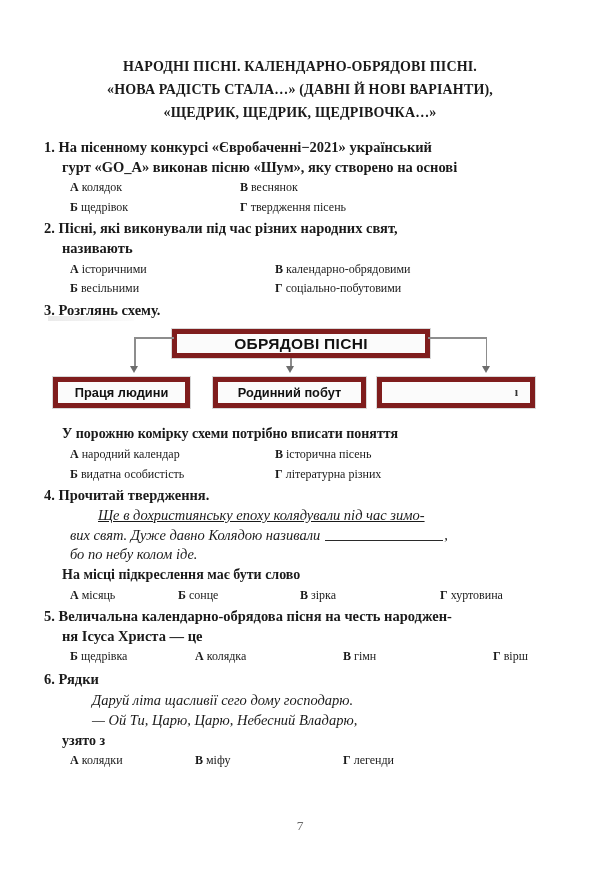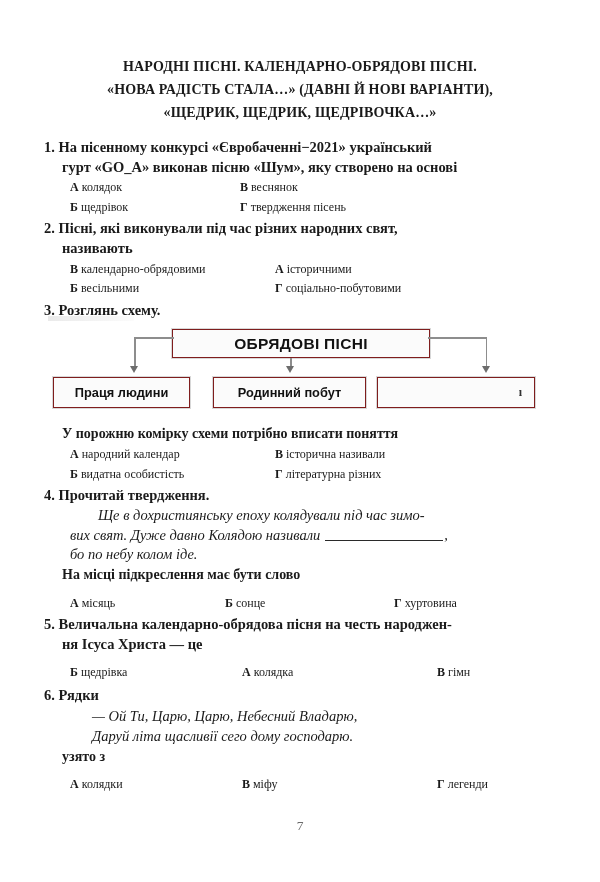--- a/index.html
+++ b/index.html
@@ -73,22 +73,21 @@
     padding-left: 26px;
     margin-top: 1px;
   }
   .answers-2col.wide {
     grid-template-columns: 205px 1fr;
   }
   .answers-4col {
     display: grid;
     grid-template-columns: 108px 122px 140px 1fr;
     padding-left: 26px;
-    margin-top: 9px;
-    gap: 47px;
+    margin-top: 1px;
   }
   .answers-4col.q5 {
     grid-template-columns: 125px 148px 150px 1fr;
   }
   .answers-4col.q6 {
     grid-template-columns: 125px 148px 150px 1fr;
   }
   .ans {
     font-size: 12px;
     line-height: 19.6px;
@@ -101,20 +100,21 @@
   
   .statement {
     font-style: italic;
     font-size: 14.5px;
     line-height: 19.8px;
     padding-left: 26px;
   }
   .statement .indent-first {
     display: block;
     text-indent: 28px;
+    text-decoration: underline;
   }
   .blank-line {
     display: inline-block;
     width: 118px;
     border-bottom: 1.4px solid #2a2a2a;
     height: 13px;
     margin: 0 1px -1px 5px;
     vertical-align: baseline;
   }
   .verse {
@@ -128,21 +128,21 @@
   .diagram {
     position: relative;
     height: 100px;
     margin-top: 4px;
     margin-left: 0;
   }
   .node {
     position: absolute;
     box-sizing: border-box;
     background: #fbfbfb;
-    border: 1px solid #7f1d1d;
+    border: 5px solid #7f1d1d;
     outline: 0.5px solid #d8d8d8;
     display: flex;
     align-items: center;
     justify-content: center;
     font-family: "Liberation Sans", "DejaVu Sans", sans-serif;
     font-weight: bold;
     color: #111111;
   }
   .node-top {
     left: 128px;
@@ -234,22 +234,22 @@
       </div>
     </div>
 
     <div class="q sp2">
       <div class="q-stem">
         <span class="num">2.</span>
         <span>Пісні, які виконували під час різних народних свят,</span>
       </div>
       <div class="q-stem-cont">називають</div>
       <div class="answers-2col wide">
+        <div class="ans"><span class="letter">А</span> <span>історичними</span></div>
         <div class="ans"><span class="letter">В</span> <span>календарно-обрядовими</span></div>
-        <div class="ans"><span class="letter">А</span> <span>історичними</span></div>
         <div class="ans"><span class="letter">Б</span> <span>весільними</span></div>
         <div class="ans"><span class="letter">Г</span> <span>соціально-побутовими</span></div>
       </div>
     </div>
 
     <div class="q sp2">
       <div class="q-stem">
         <span class="num">3.</span>
         <span>Розглянь схему.</span>
       </div>
@@ -279,21 +279,21 @@
           <span>Родинний побут</span>
         </div>
         <div class="node node-child node-c3">
           <span class="mark">ı</span>
         </div>
       </div>
 
       <div class="sub-stem">У порожню комірку схеми потрібно вписати поняття</div>
       <div class="answers-2col wide">
         <div class="ans"><span class="letter">А</span> <span>народний календар</span></div>
-        <div class="ans"><span class="letter">В</span> <span>історична називали</span></div>
+        <div class="ans"><span class="letter">В</span> <span>історична пісень</span></div>
         <div class="ans"><span class="letter">Б</span> <span>видатна особистість</span></div>
         <div class="ans"><span class="letter">Г</span> <span>літературна різних</span></div>
       </div>
     </div>
 
     <div class="q sp2">
       <div class="q-stem">
         <span class="num">4.</span>
         <span>Прочитай твердження.</span>
       </div>
@@ -301,20 +301,21 @@
         <span class="indent-first">Ще в дохристиянську епоху колядували під час зимо-</span>
         <span>
           <span>вих свят. Дуже давно Колядою називали</span><span class="blank-line"></span><span>,</span>
         </span>
         <span style="display:block">бо по небу колом іде.</span>
       </div>
       <div class="sub-stem">На місці підкреслення має бути слово</div>
       <div class="answers-4col">
         <div class="ans"><span class="letter">А</span> <span>місяць</span></div>
         <div class="ans"><span class="letter">Б</span> <span>сонце</span></div>
+        <div class="ans"><span class="letter">В</span> <span>зірка</span></div>
         <div class="ans"><span class="letter">Г</span> <span>хуртовина</span></div>
       </div>
     </div>
 
     <div class="q sp2">
       <div class="q-stem">
         <span class="num">5.</span>
         <span>Величальна календарно-обрядова пісня на честь народжен-</span>
       </div>
       <div class="q-stem-cont">ня Ісуса Христа — це</div>
@@ -325,22 +326,22 @@
         <div class="ans"><span class="letter">Г</span> <span>вірш</span></div>
       </div>
     </div>
 
     <div class="q sp3">
       <div class="q-stem">
         <span class="num">6.</span>
         <span>Рядки</span>
       </div>
       <div class="verse">
+        <div>Даруй літа щасливії сего дому господарю.</div>
         <div>— Ой Ти, Царю, Царю, Небесний Владарю,</div>
-        <div>Даруй літа щасливії сего дому господарю.</div>
       </div>
       <div class="sub-stem">узято з</div>
       <div class="answers-4col q6">
         <div class="ans"><span class="letter">А</span> <span>колядки</span></div>
         <div class="ans"><span class="letter">В</span> <span>міфу</span></div>
         <div class="ans"><span class="letter">Г</span> <span>легенди</span></div>
       </div>
     </div>
 
   </div>

